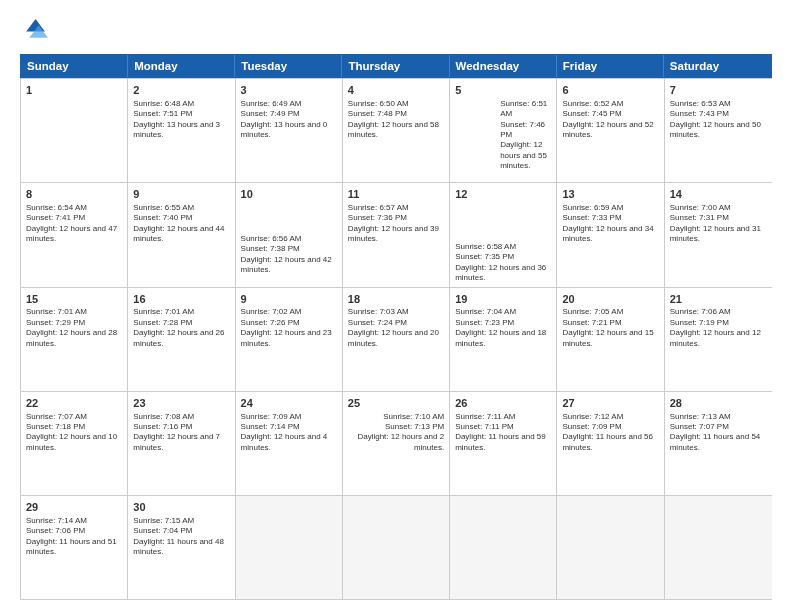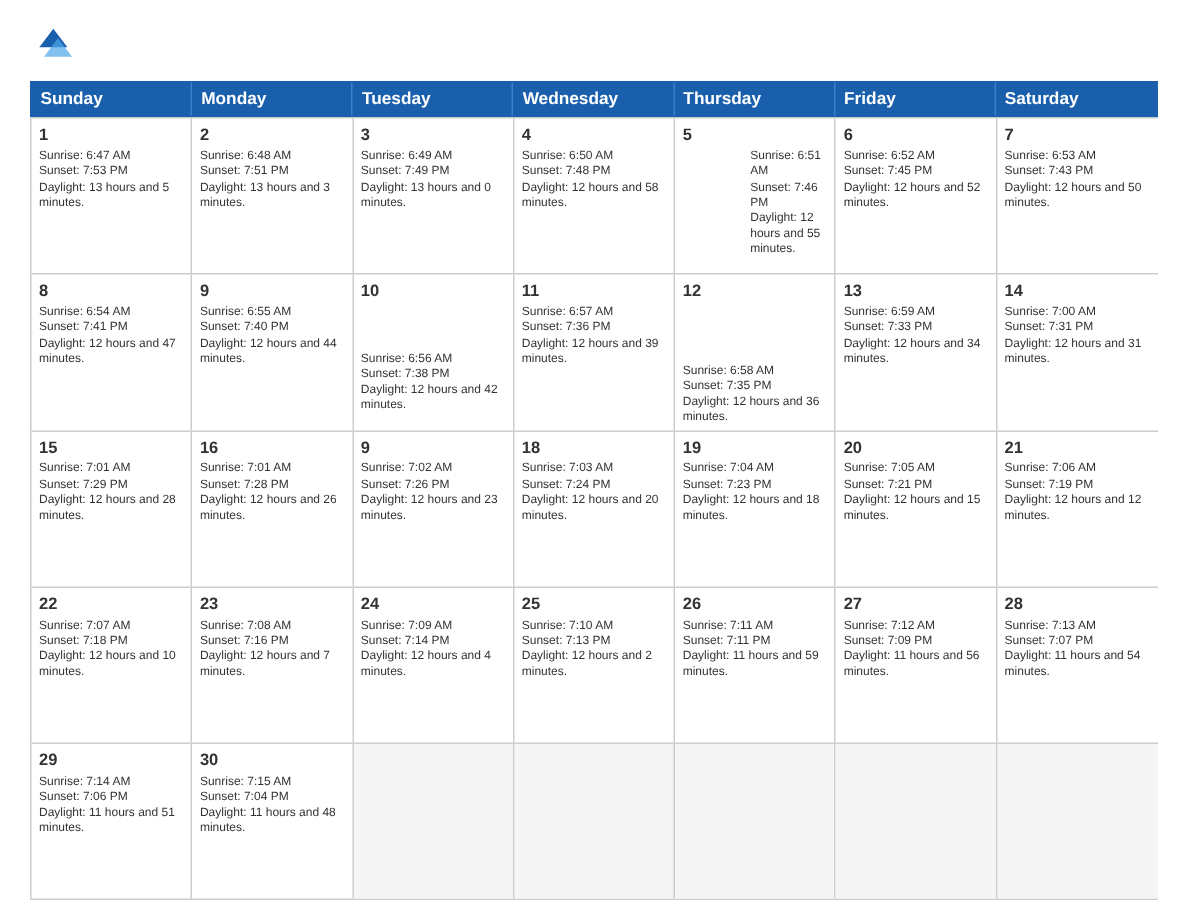--- a/index.html
+++ b/index.html
@@ -127,32 +127,29 @@
       <div class="month-title"></div>
       <div class="subtitle"></div>
     </div>
   </div>
 
   <div class="calendar">
     <div class="cal-header-row">
     <div class="cal-header-cell">Sunday</div>
         <div class="cal-header-cell">Monday</div>
         <div class="cal-header-cell">Tuesday</div>
+        <div class="cal-header-cell">Thursday</div>
         <div class="cal-header-cell">Wednesday</div>
-        <div class="cal-header-cell">Thursday</div>
         <div class="cal-header-cell">Friday</div>
         <div class="cal-header-cell">Saturday</div>
       </div>
     <div class="cal-body">
     <div class="cal-week">
           <div class="cal-cell">
             <span class="day-num">1</span>
-            <div class="cal-cell-text" style="white-space: pre-line;">Sunrise: 6:47 AM
-Sunset: 7:53 PM
-Daylight: 13 hours and 5 minutes.</div>
           </div>
           <div class="cal-cell">
             <span class="day-num">2</span>
             <div class="cal-cell-text" style="white-space: pre-line;">Sunrise: 6:48 AM
 Sunset: 7:51 PM
 Daylight: 13 hours and 3 minutes.</div>
           </div>
           <div class="cal-cell">
             <span class="day-num">3</span>
             <div class="cal-cell-text" style="white-space: pre-line;">Sunrise: 6:49 AM
@@ -286,21 +283,21 @@
 Daylight: 12 hours and 7 minutes.</div>
           </div>
           <div class="cal-cell">
             <span class="day-num">24</span>
             <div class="cal-cell-text" style="white-space: pre-line;">Sunrise: 7:09 AM
 Sunset: 7:14 PM
 Daylight: 12 hours and 4 minutes.</div>
           </div>
           <div class="cal-cell">
             <span class="day-num">25</span>
-            <div class="cal-cell-text" style="white-space: pre-line;">Sunrise: 7:10 AM
+            <div class="cal-cell-text" style="white-space: pre-line; text-align: right;">Sunrise: 7:10 AM
 Sunset: 7:13 PM
 Daylight: 12 hours and 2 minutes.</div>
           </div>
           <div class="cal-cell">
             <span class="day-num">26</span>
             <div class="cal-cell-text" style="white-space: pre-line;">Sunrise: 7:11 AM
 Sunset: 7:11 PM
 Daylight: 11 hours and 59 minutes.</div>
           </div>
           <div class="cal-cell">

